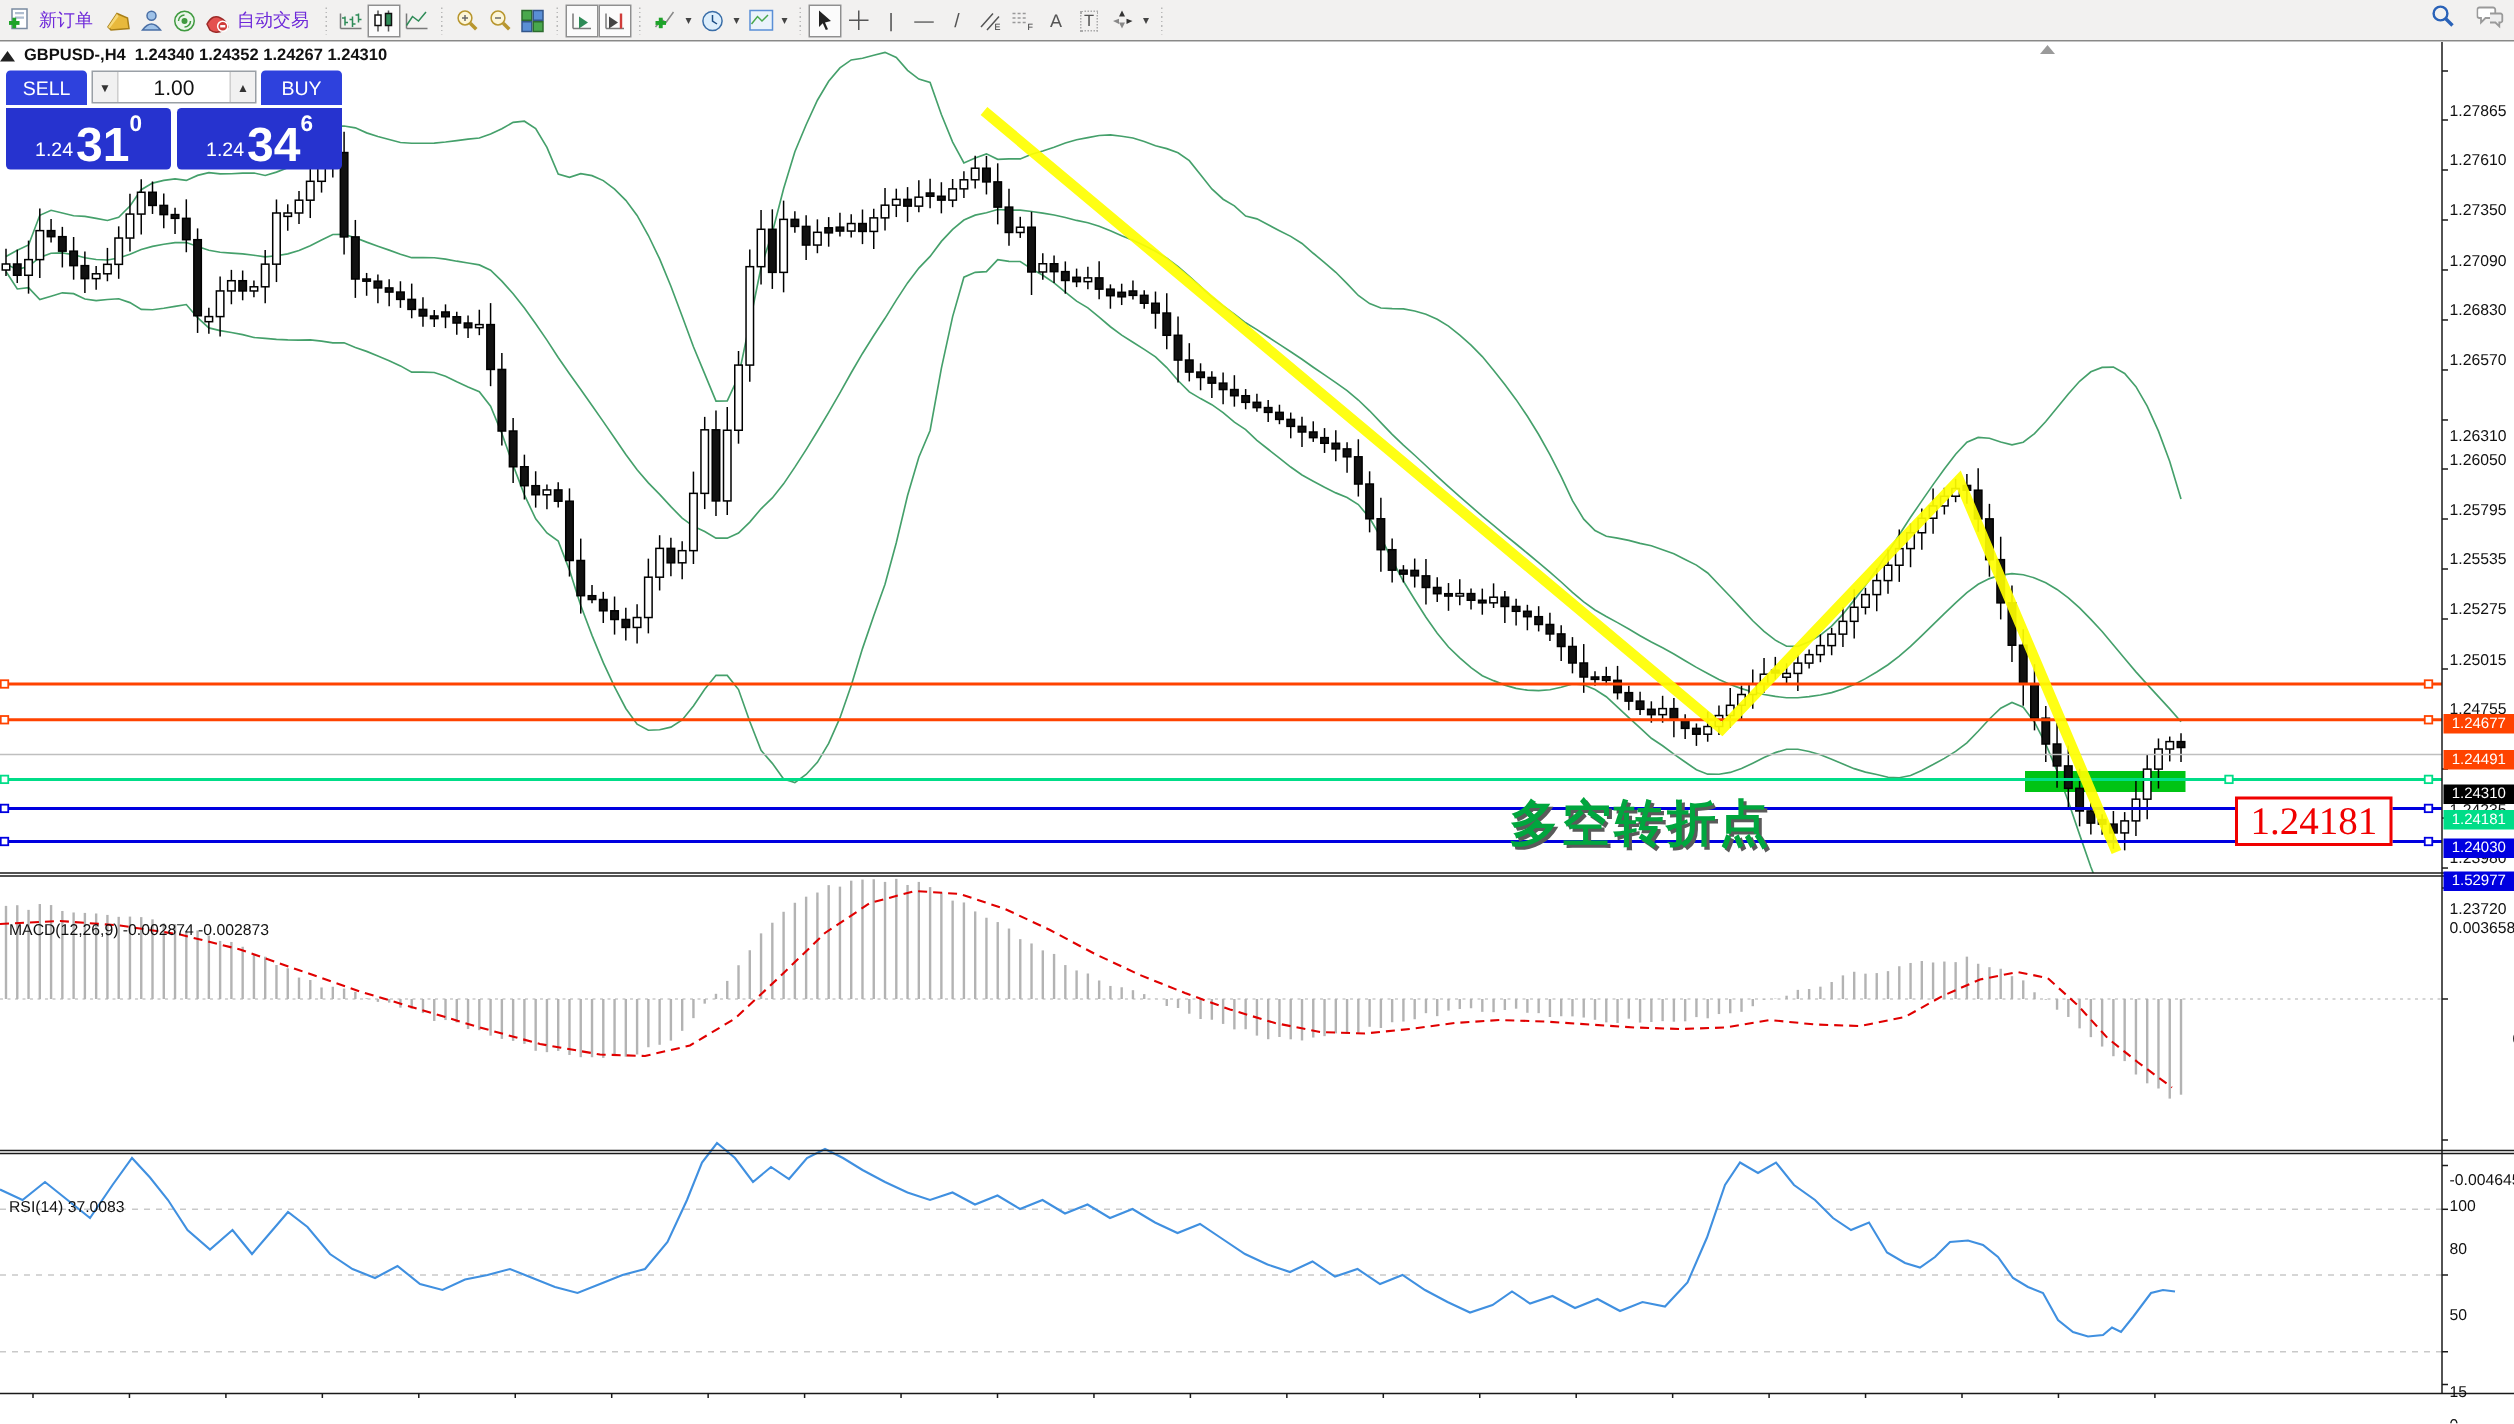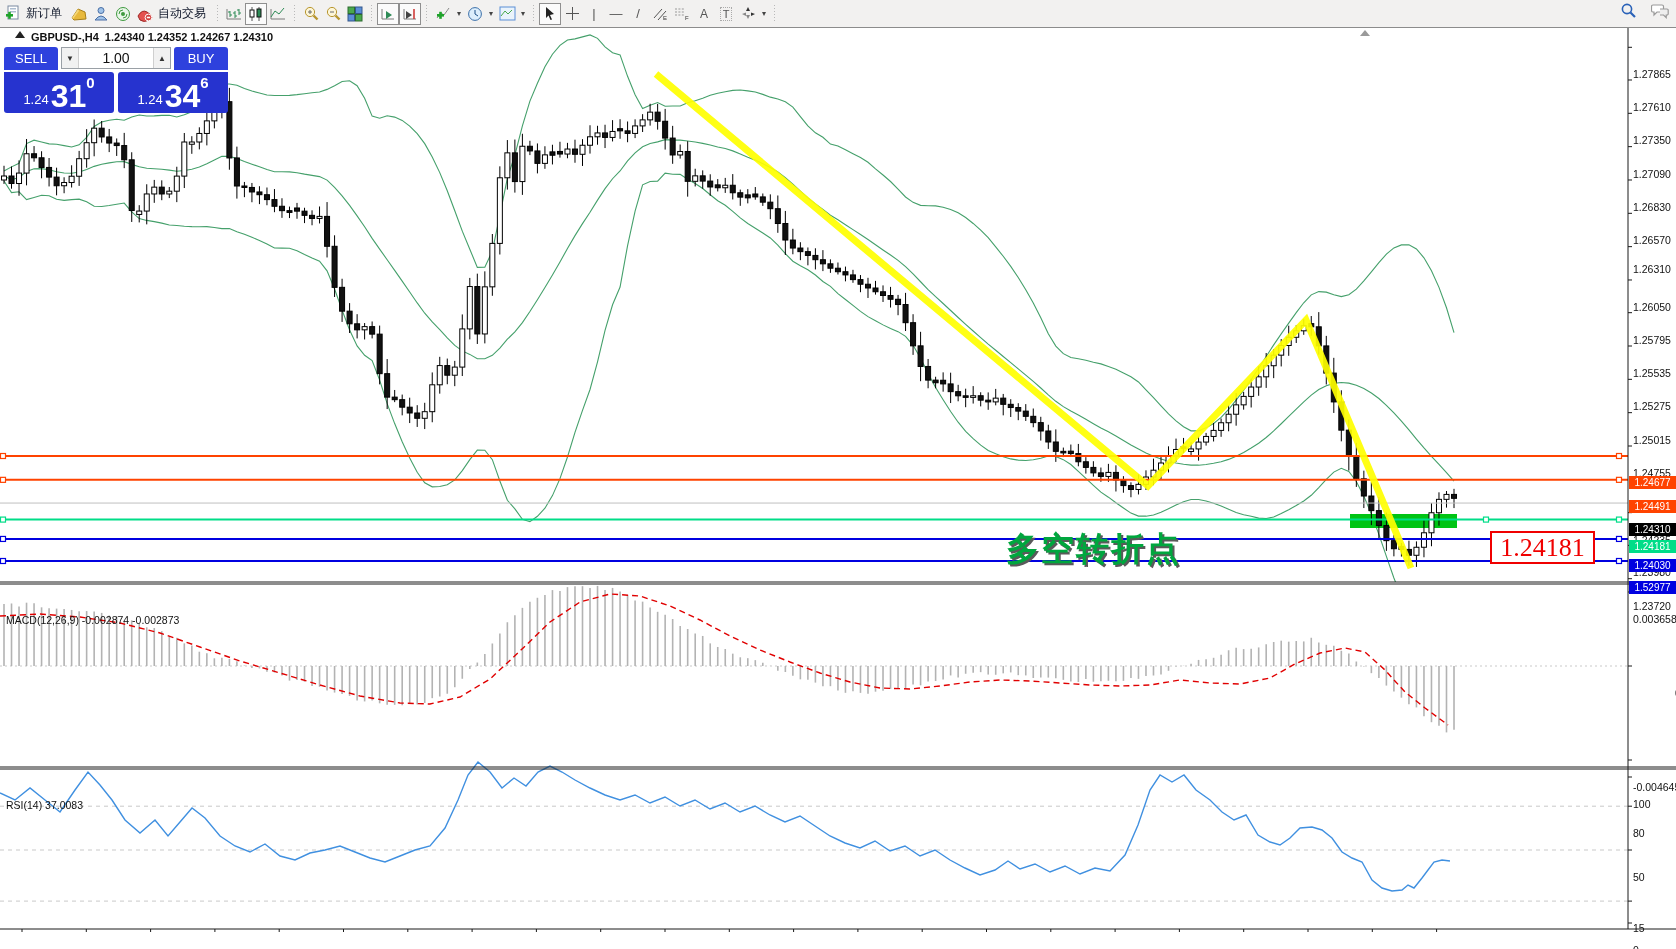--- a/index.html
+++ b/index.html
@@ -9,33 +9,33 @@
   
   .toolbar{position:absolute;left:0;top:0;width:1676px;height:27px;background:#f2f1f0;
            display:flex;align-items:center;padding:0 2px;box-sizing:border-box;}
   .tgroup{display:flex;align-items:center;height:26px;}
   .grip{width:7px;height:18px;margin:0 2px;
         background-image:repeating-linear-gradient(to bottom,#b9b9b9 0 1px,transparent 1px 3px);
         background-size:1px 100%;background-repeat:repeat-y;background-position:3px 0;}
   .tbtn{min-width:22px;height:22px;display:flex;align-items:center;justify-content:center;
         border:1px solid transparent;box-sizing:border-box;color:#444;font-size:12px;}
   .tbtn.sel{background:#fbfbfb;border:1px solid #8f8f8f;}
-  .tlabel{font-size:12px;color:#0f172a;margin:0 6px 0 2px;white-space:nowrap;}
+  .tlabel{font-size:12px;color:#6d28d9;margin:0 6px 0 2px;white-space:nowrap;}
   .tf{min-width:26px;height:20px;display:flex;align-items:center;justify-content:center;
       font-size:11px;color:#333;border:1px solid transparent;margin:0 1px;}
   .tf.sel{background:#fdfdfd;border:1px solid #9a9a9a;}
   .tright{position:absolute;right:6px;top:2px;display:flex;gap:14px;align-items:center;}
   .ticon{display:inline-block}
 
   
   #stage{position:absolute;left:0;top:27px;width:1676px;height:922px;}
   #chart-svg{position:absolute;left:0;top:0;}
 
-  .chart-title{position:absolute;left:15px;top:4px;font-size:11px;font-weight:bold;color:#111;
-               display:flex;align-items:flex-start;gap:6px;white-space:nowrap;}
+  .chart-title{position:absolute;left:0;top:4px;font-size:11px;font-weight:bold;color:#111;
+               display:flex;align-items:center;gap:6px;white-space:nowrap;}
   .tri{width:0;height:0;border-left:5px solid transparent;border-right:5px solid transparent;
        border-bottom:7px solid #222;display:inline-block;}
 
   
   .panel{position:absolute;left:4px;top:20px;width:196px;height:66px;}
   .p-row1{position:absolute;left:0;top:0;height:23px;width:224px;}
   .btn-sell,.btn-buy{position:absolute;top:0;height:23px;width:54px;background:#2e41dd;
       color:#fff;font-size:13px;display:flex;align-items:center;justify-content:center;
       border-radius:3px 3px 0 0;}
   .btn-sell{left:0;} .btn-buy{right:0;}
@@ -978,21 +978,21 @@
     <div class="cn-note">多空转折点</div>
     <div class="callout">1.24181</div>
 
     <div id="ylabels">
         <div class="ylab" style="top: 41.2984px;">1.27865</div>
         <div class="ylab" style="top: 73.9894px;">1.27610</div>
         <div class="ylab" style="top: 107.321px; text-align: center;">1.27350</div>
         <div class="ylab" style="top: 140.653px;">1.27090</div>
         <div class="ylab" style="top: 173.985px;">1.26830</div>
         <div class="ylab" style="top: 207.317px;">1.26570</div>
-        <div class="ylab" style="top: 236px; text-align: right;">1.26310</div>
+        <div class="ylab" style="top: 258px; text-align: right;">1.26310</div>
         <div class="ylab" style="top: 273.981px;">1.26050</div>
         <div class="ylab" style="top: 306.672px;">1.25795</div>
         <div class="ylab" style="top: 340.004px;">1.25535</div>
         <div class="ylab" style="top: 373.336px;">1.25275</div>
         <div class="ylab" style="top: 406.668px;">1.25015</div>
         <div class="ylab" style="top: 440px;">1.24755</div>
         <div class="ylab" style="top: 506.664px;">1.24235</div>
         <div class="ylab" style="top: 539.355px;">1.23980</div>
         <div class="ylab" style="top: 572.687px;">1.23720</div>
         <div class="ylab" style="top: 586px;">0.003658</div>

